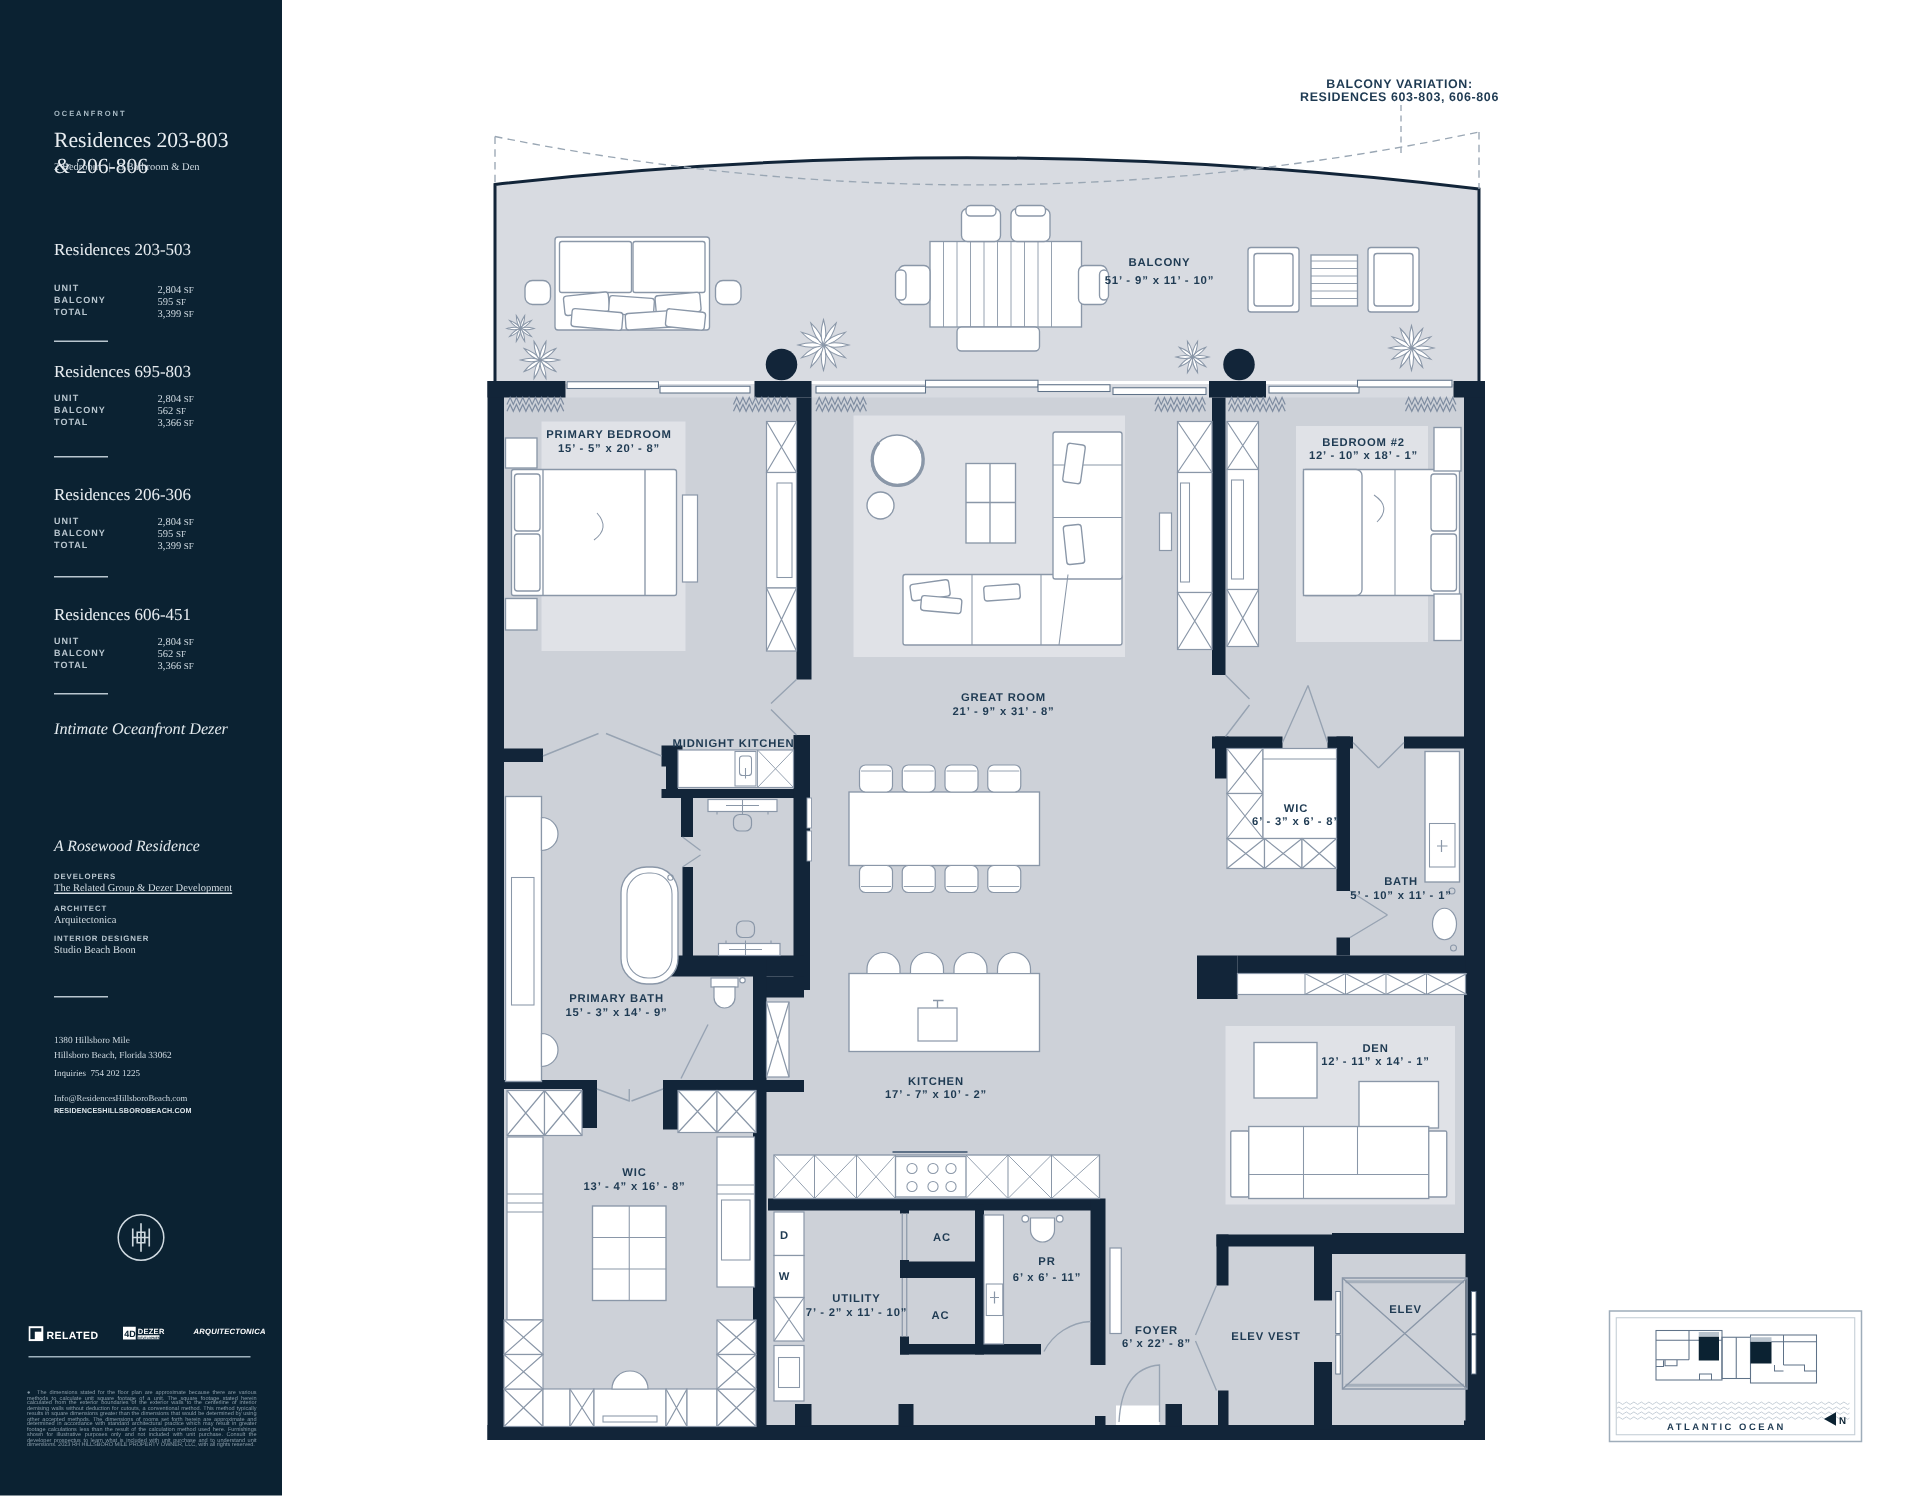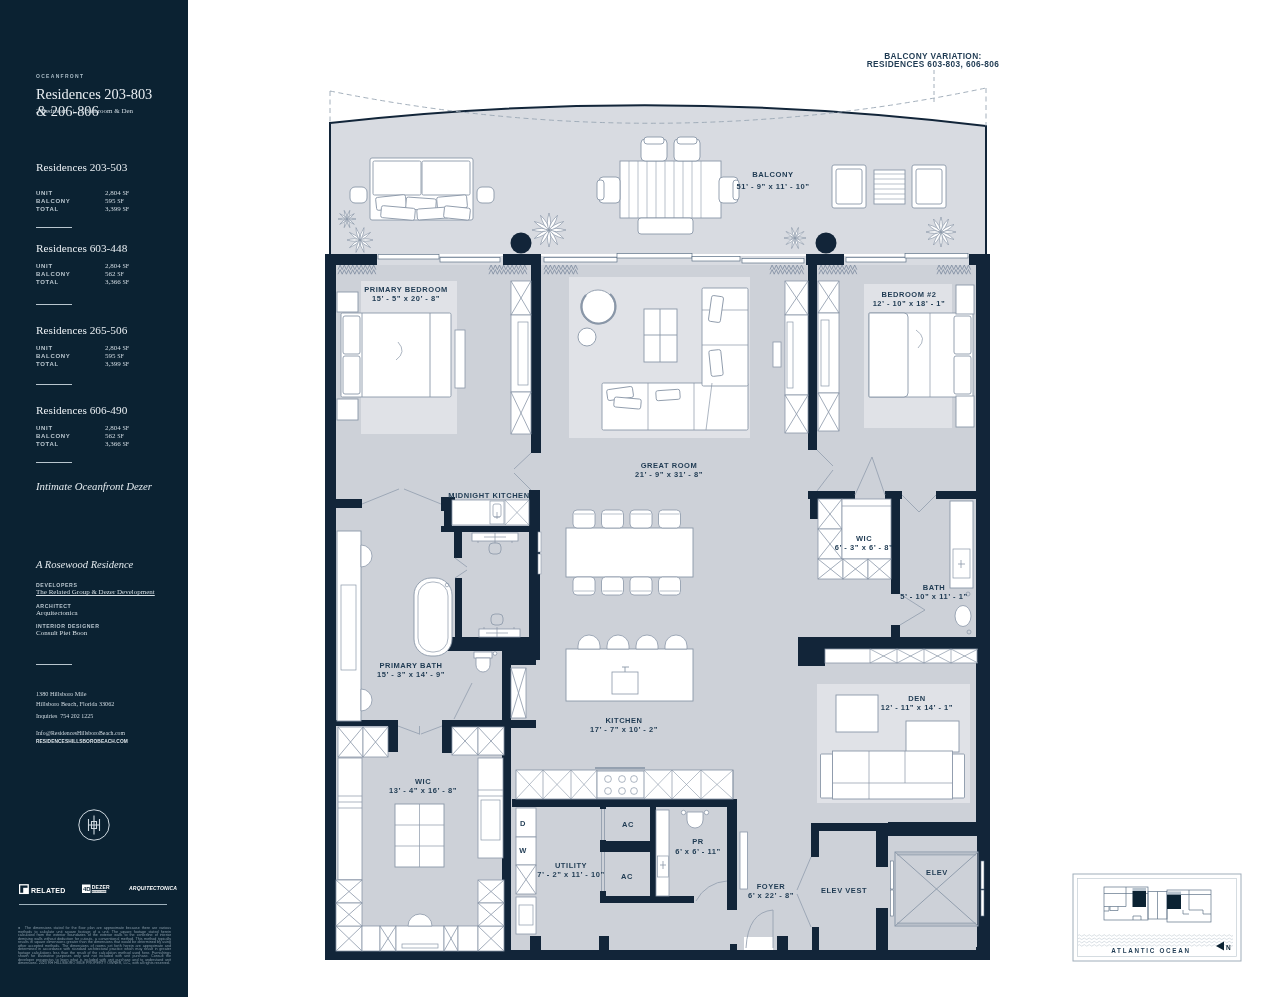--- a/index.html
+++ b/index.html
@@ -17,52 +17,52 @@
 <div class="sb serif" style="top:86px;font-size:14.4px;line-height:16.5px;white-space:nowrap;color:#e9eef2;letter-spacing:0px;">Residences 203-803<br><i>&amp;</i> 206-806</div>
 <div class="sb serif" style="top:107px;font-size:7px;color:#cfd9e0;">2 Bedroom&nbsp;&nbsp;&nbsp;|&nbsp;&nbsp;&nbsp;3 Bathroom &amp; Den</div>
 <div class="sb hdr" style="top:160.5px;text-align:right;">Residences 203-503</div>
 <div class="sb tiny" style="top:190px;">UNIT</div>
     <div class="val" style="left:105px;top:189px;">2,804 <span style="font-size:6px">SF</span></div>
 <div class="sb tiny" style="top:198px;">BALCONY</div>
     <div class="val" style="left:105px;top:197px;">595 <span style="font-size:6px">SF</span></div>
 <div class="sb tiny" style="top:206px;">TOTAL</div>
     <div class="val" style="left:105px;top:205px;">3,399 <span style="font-size:6px">SF</span></div>
 <div class="div" style="top:227px;"></div>
-<div class="sb hdr" style="top:241.8px;">Residences 603-448</div>
+<div class="sb hdr" style="top:241.8px;">Residences 695-803</div>
 <div class="sb tiny" style="top:263px;">UNIT</div>
     <div class="val" style="left:105px;top:262px;">2,804 <span style="font-size:6px">SF</span></div>
 <div class="sb tiny" style="top:271px;">BALCONY</div>
     <div class="val" style="left:105px;top:270px;">562 <span style="font-size:6px">SF</span></div>
 <div class="sb tiny" style="top:279px;">TOTAL</div>
     <div class="val" style="left:105px;top:278px;">3,366 <span style="font-size:6px">SF</span></div>
 <div class="div" style="top:304px;"></div>
-<div class="sb hdr" style="top:324.3px;">Residences 265-506</div>
+<div class="sb hdr" style="top:324.3px;">Residences 206-306</div>
 <div class="sb tiny" style="top:345px;">UNIT</div>
     <div class="val" style="left:105px;top:344px;">2,804 <span style="font-size:6px">SF</span></div>
 <div class="sb tiny" style="top:353px;">BALCONY</div>
     <div class="val" style="left:105px;top:352px;">595 <span style="font-size:6px">SF</span></div>
 <div class="sb tiny" style="top:361px;">TOTAL</div>
     <div class="val" style="left:105px;top:360px;">3,399 <span style="font-size:6px">SF</span></div>
 <div class="div" style="top:384px;"></div>
-<div class="sb hdr" style="top:404.3px;">Residences 606-490</div>
+<div class="sb hdr" style="top:404.3px;">Residences 606-451</div>
 <div class="sb tiny" style="top:425px;">UNIT</div>
     <div class="val" style="left:105px;top:424px;">2,804 <span style="font-size:6px">SF</span></div>
 <div class="sb tiny" style="top:433px;">BALCONY</div>
     <div class="val" style="left:105px;top:432px;">562 <span style="font-size:6px">SF</span></div>
 <div class="sb tiny" style="top:441px;">TOTAL</div>
     <div class="val" style="left:105px;top:440px;">3,366 <span style="font-size:6px">SF</span></div>
 <div class="div" style="top:462px;"></div>
 <div class="sb serif" style="top:479.5px;font-size:10.8px;font-style:italic;color:#e3eaee;">Intimate Oceanfront Dezer</div>
 <div class="sb serif" style="top:558.5px;font-size:10.5px;font-style:italic;color:#e3eaee;">A Rosewood Residence</div>
 <div class="sb tiny2" style="top:582px;">DEVELOPERS</div>
 <div class="sb serif" style="top:588px;font-size:7px;color:#d6dfe5;white-space:nowrap;text-decoration:underline;">The Related Group &amp; Dezer Development</div>
 <div class="sb tiny2" style="top:602.5px;">ARCHITECT</div>
 <div class="sb serif" style="top:608.5px;font-size:7px;color:#d6dfe5;">Arquitectonica</div>
 <div class="sb tiny2" style="top:622.5px;">INTERIOR DESIGNER</div>
-<div class="sb serif" style="top:628.5px;font-size:7px;color:#d6dfe5;">Consult Piet Boon</div>
+<div class="sb serif" style="top:628.5px;font-size:7px;color:#d6dfe5;">Studio Beach Boon</div>
 <div class="div" style="top:664px;"></div>
 <div class="sb serif" style="top:689px;font-size:6.2px;line-height:9.8px;color:#cfd9e0;">1380 Hillsboro Mile<br>Hillsboro Beach, Florida 33062</div>
 <div class="sb serif" style="top:713px;font-size:6px;color:#cfd9e0;">Inquiries&nbsp; 754 202 1225</div>
 <div class="sb serif" style="top:730px;font-size:5.8px;color:#cfd9e0;white-space:nowrap;">Info@ResidencesHillsboroBeach.com</div>
 <div class="sb" style="top:739px;font-size:4.8px;font-weight:bold;letter-spacing:0.1px;color:#dde5ea;white-space:nowrap;">RESIDENCESHILLSBOROBEACH.COM</div>
 <svg style="position:absolute;left:78px;top:809px;" width="32" height="32" viewBox="0 0 32 32">
 <circle cx="16" cy="16" r="15.2" fill="none" stroke="#cfd9e0" stroke-width="1"></circle>
 <g stroke="#cfd9e0" stroke-width="1.1" fill="none">
         <path d="M10.5 10 V22 M21.5 10 V22 M10.5 16 H21.5 M16 6.5 V25.5 M13.5 12.5 H18.5 V19.5 H13.5 Z"></path>
       </g>

